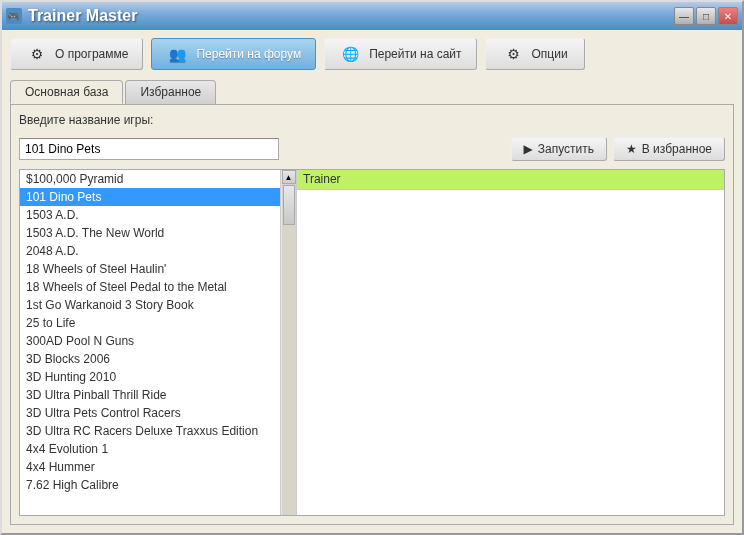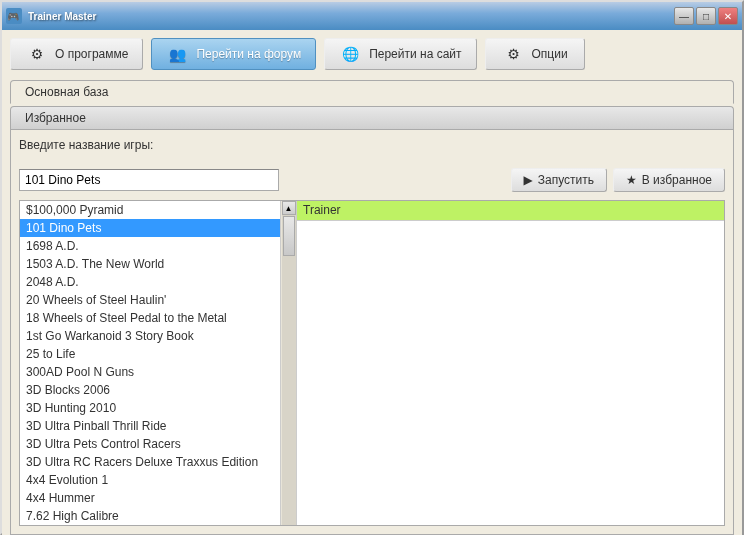--- a/index.html
+++ b/index.html
@@ -40,21 +40,21 @@
       width: 16px;
       height: 16px;
       background: #4a8cc3;
       border-radius: 2px;
       display: flex; align-items: center; justify-content: center;
       font-size: 10px;
       color: white;
     }
     .title-text {
       color: white;
-      font-size: 10px;
+      font-size: 16px;
       font-weight: bold;
       text-shadow: 1px 1px 2px rgba(0,0,0,0.5);
     }
     .title-buttons {
       display: flex;
       gap: 2px;
     }
     .title-btn {
       width: 20px;
       height: 18px;
@@ -114,21 +114,20 @@
       align-items: center;
       justify-content: center;
       font-size: 14px;
     }
 
     
     .tabs {
       display: flex;
       gap: 2px;
       margin-bottom: 0;
-      flex-direction: column;
     }
     .tab {
       padding: 4px 14px;
       background: linear-gradient(to bottom, #e8e8e8, #d0d0d0);
       border: 1px solid #aaa;
       border-bottom: none;
       border-radius: 4px 4px 0 0;
       cursor: pointer;
       font-size: 12px;
       color: #333;
@@ -148,21 +147,21 @@
       border: 1px solid #aaa;
       padding: 8px;
       display: flex;
       flex-direction: column;
       gap: 8px;
     }
 
     .search-label {
       font-size: 12px;
       color: #333;
-      margin-bottom: 8px;
+      margin-bottom: 2px;
     }
 
     .search-row {
       display: flex;
       align-items: center;
       gap: 8px;
     }
 
     .search-input {
       flex: 1;
@@ -350,24 +349,24 @@
           </button>
         </div>
       </div>
 
       <div class="list-area">
 
         <div class="game-list-container">
           <ul class="game-list" id="game-list">
           <li>$100,000 Pyramid</li>
               <li class="selected">101 Dino Pets</li>
-              <li>1698 A.D.</li>
+              <li>1503 A.D.</li>
               <li>1503 A.D. The New World</li>
               <li>2048 A.D.</li>
-              <li>20 Wheels of Steel Haulin'</li>
+              <li>18 Wheels of Steel Haulin'</li>
               <li>18 Wheels of Steel Pedal to the Metal</li>
               <li>1st Go Warkanoid 3 Story Book</li>
               <li>25 to Life</li>
               <li>300AD Pool N Guns</li>
               <li>3D Blocks 2006</li>
               <li>3D Hunting 2010</li>
               <li>3D Ultra Pinball Thrill Ride</li>
               <li>3D Ultra Pets Control Racers</li>
               <li>3D Ultra RC Racers Deluxe Traxxus Edition</li>
               <li>4x4 Evolution 1</li>

